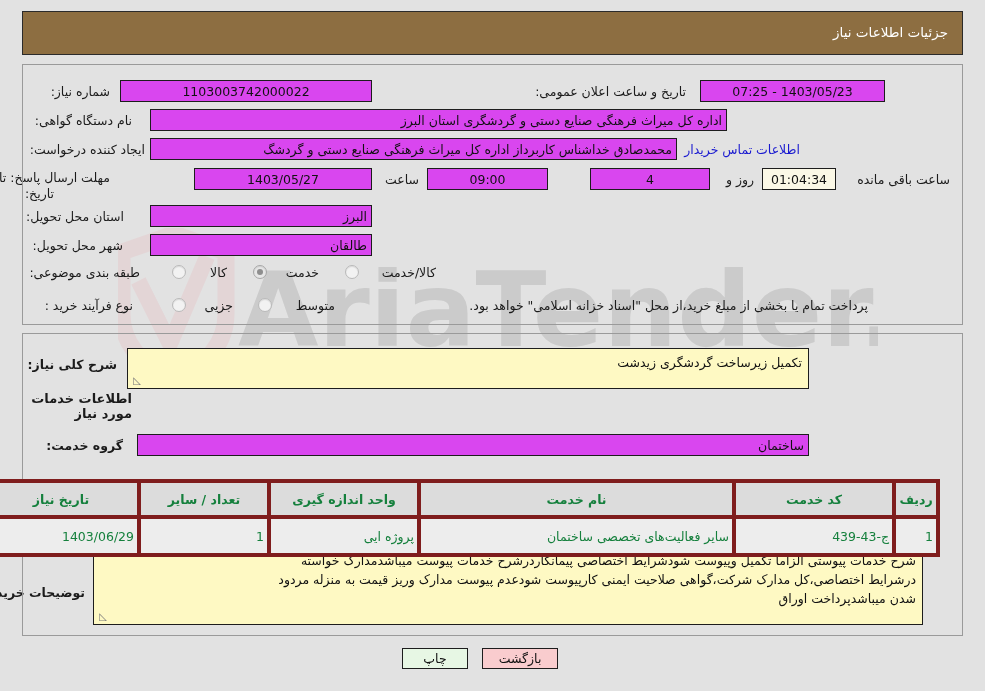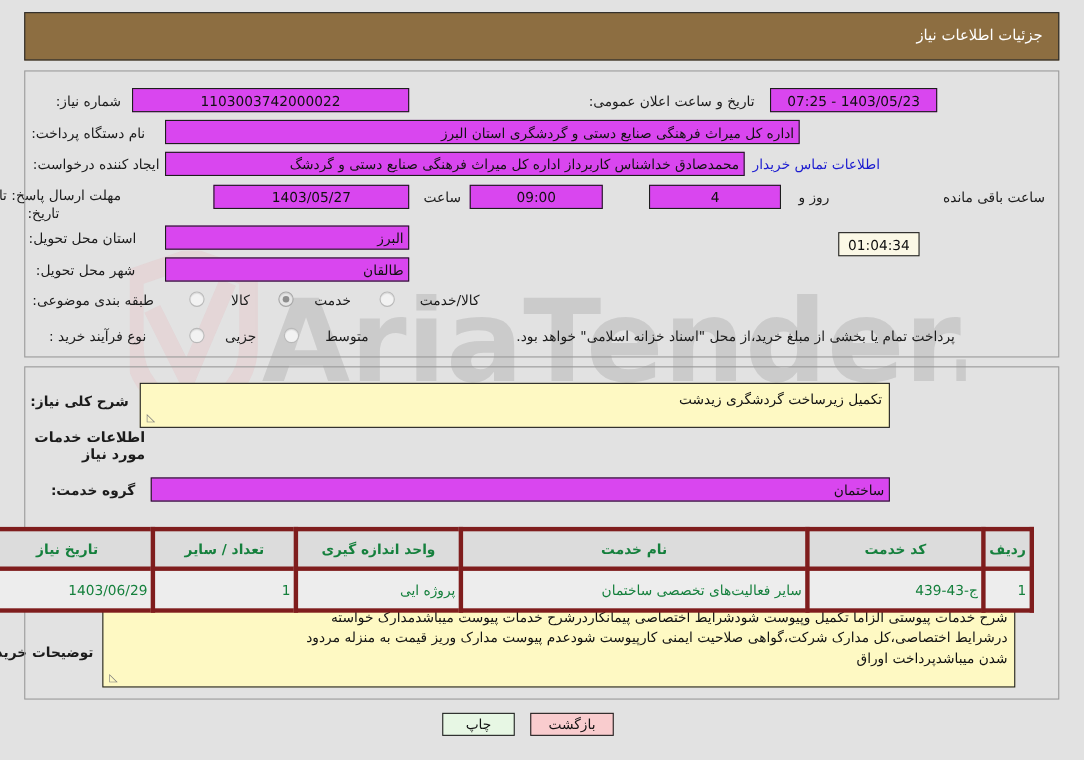--- a/index.html
+++ b/index.html
@@ -117,39 +117,39 @@
   <span class="t">جزئیات اطلاعات نیاز</span>
 </div>
 
 <div class="panel" id="panel-top"></div>
 
 <div class="lbl" style="right:875px;top:84px;width:86px;">شماره نیاز:</div>
 <div class="box" style="right:613px;top:80px;width:252px;height:22px;">1103003742000022</div>
 
 <div class="lbl" style="right:299px;top:84px;">تاریخ و ساعت اعلان عمومی:</div>
 
-<div class="box" style="left:700px;top:80px;width:152px;height:22px;">1403/05/23 - 07:25</div>
-
-<div class="lbl" style="right:853px;top:113px;">نام دستگاه پرداخت:</div>
+<div class="box" style="left:700px;top:80px;width:185px;height:22px;">1403/05/23 - 07:25</div>
+
+<div class="lbl" style="right:853px;top:113px;">نام دستگاه گواهی:</div>
 <div class="box rtl-start" style="right:258px;top:109px;width:577px;height:22px;justify-content:flex-start;">اداره کل میراث فرهنگی  صنایع دستی و گردشگری استان البرز</div>
 
 <div class="lbl" style="right:840px;top:142px;margin-left:28px;">ایجاد کننده درخواست:</div>
 <div class="box rtl-start" style="right:308px;top:138px;width:527px;height:22px;justify-content:flex-start;">محمدصادق خداشناس  کاربرداز اداره کل میراث فرهنگی  صنایع دستی و گردشگ</div>
 <div class="link" style="right:185px;top:142px;">اطلاعات تماس خریدار</div>
 
 <div class="lbl" style="right:875px;top:170px;">مهلت ارسال پاسخ: تا</div>
 <div class="lbl" style="right:931px;top:186px;">تاریخ:</div>
 
 <div class="box" style="right:613px;top:168px;width:178px;height:22px;">1403/05/27</div>
 <div class="plain" style="right:566px;top:172px;">ساعت</div>
 <div class="box" style="right:437px;top:168px;width:121px;height:22px;">09:00</div>
 
 <div class="box" style="right:275px;top:168px;width:120px;height:22px;">4</div>
 <div class="plain" style="right:231px;top:172px;">روز و</div>
-<div class="box cream" style="right:149px;top:168px;width:74px;height:22px;margin-top:43px;">01:04:34</div>
+<div class="box cream" style="right:149px;top:168px;width:74px;height:22px;">01:04:34</div>
 <div class="plain" style="right:35px;top:172px;">ساعت باقی مانده</div>
 
 <div class="lbl" style="right:861px;top:209px;">استان محل تحویل:</div>
 <div class="box rtl-start" style="right:613px;top:205px;width:222px;height:22px;justify-content:flex-start;">البرز</div>
 
 <div class="lbl" style="right:862px;top:238px;">شهر محل تحویل:</div>
 <div class="box rtl-start" style="right:613px;top:234px;width:222px;height:22px;justify-content:flex-start;">طالقان</div>
 
 <div class="lbl" style="right:845px;top:265px;">طبقه بندی موضوعی:</div>
 <span class="radio" style="right:799px;top:265px;"></span>

